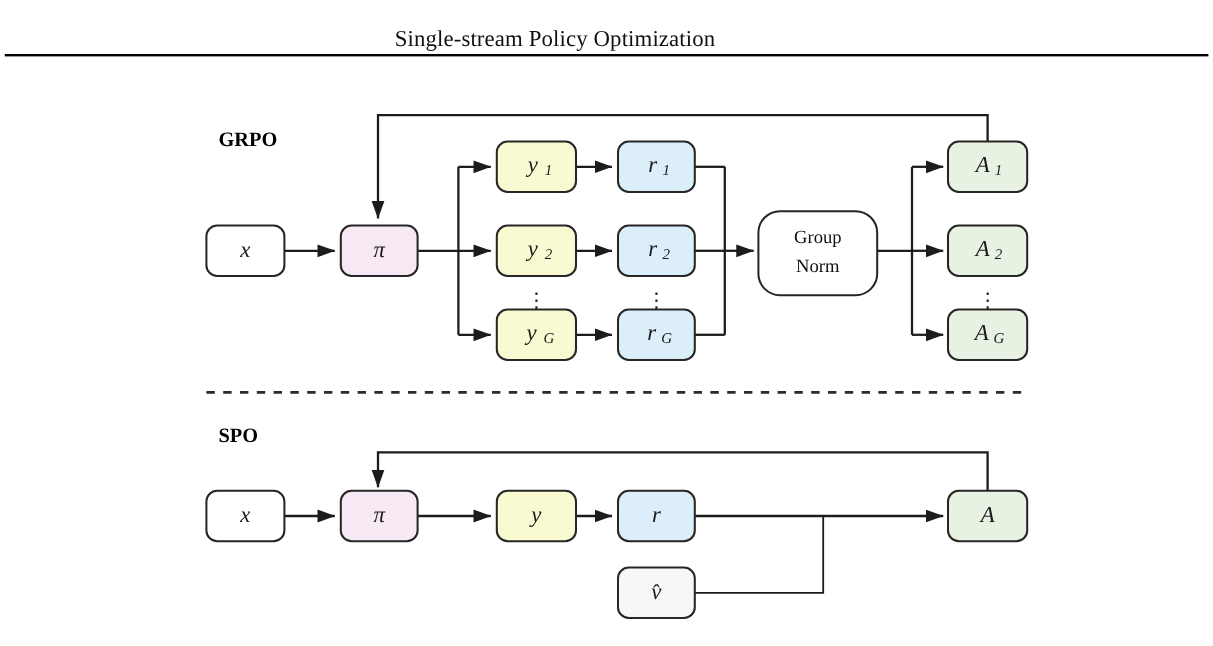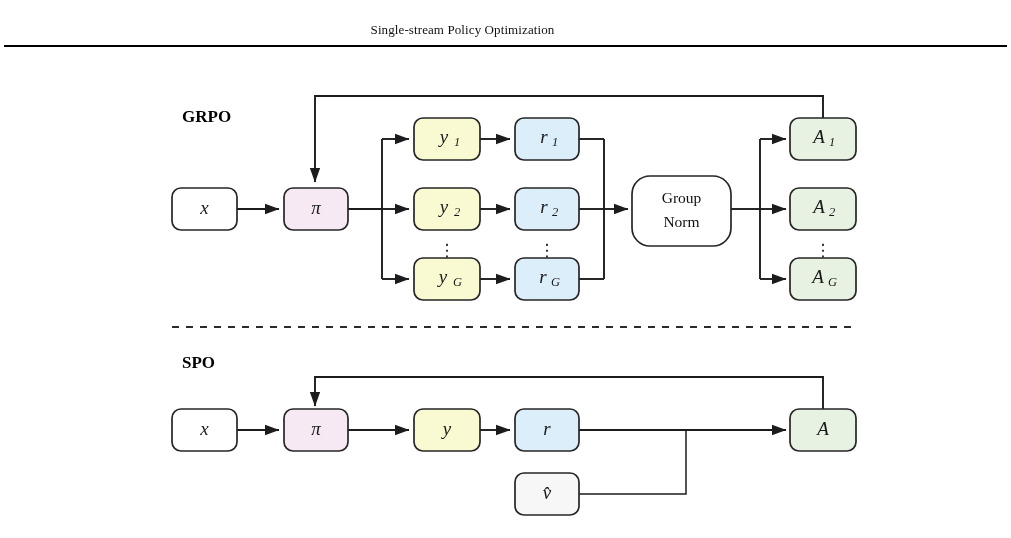--- a/index.html
+++ b/index.html
@@ -20,21 +20,21 @@
     height: 538px;
     background: #ffffff;
   }
   .page-header {
     position: absolute;
     top: 22px;
     left: 0;
     width: 925px;
     text-align: center;
     font-family: "Liberation Serif", "DejaVu Serif", serif;
-    font-size: 13px;
+    font-size: 19px;
     color: #111111;
     letter-spacing: 0.1px;
   }
   .header-rule {
     position: absolute;
     top: 45px;
     left: 4px;
     width: 1003px;
     height: 2px;
     background: #000000;

